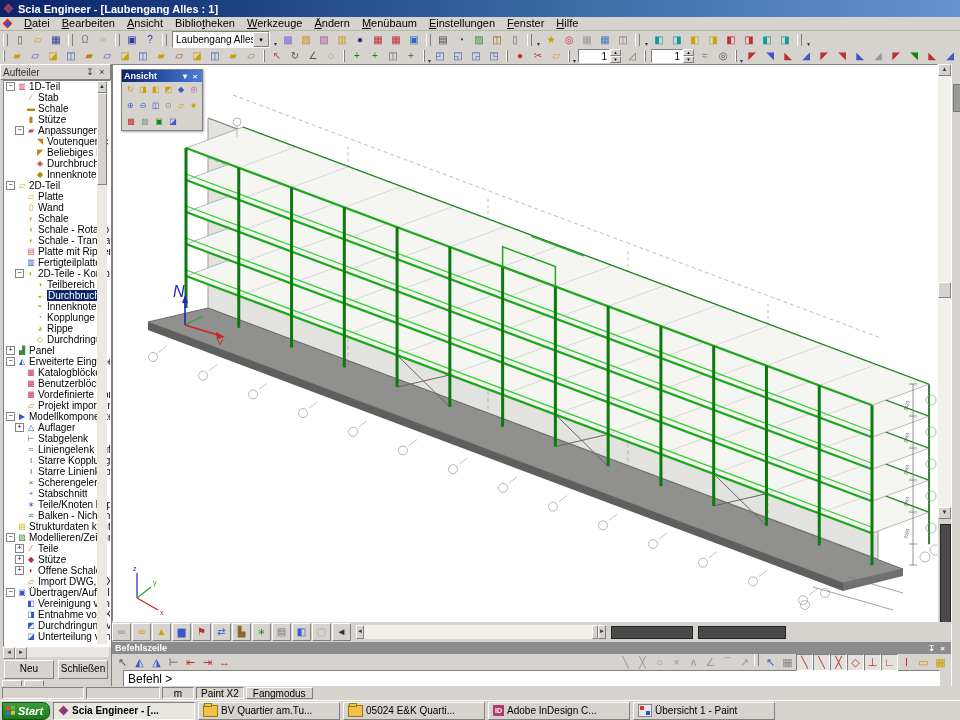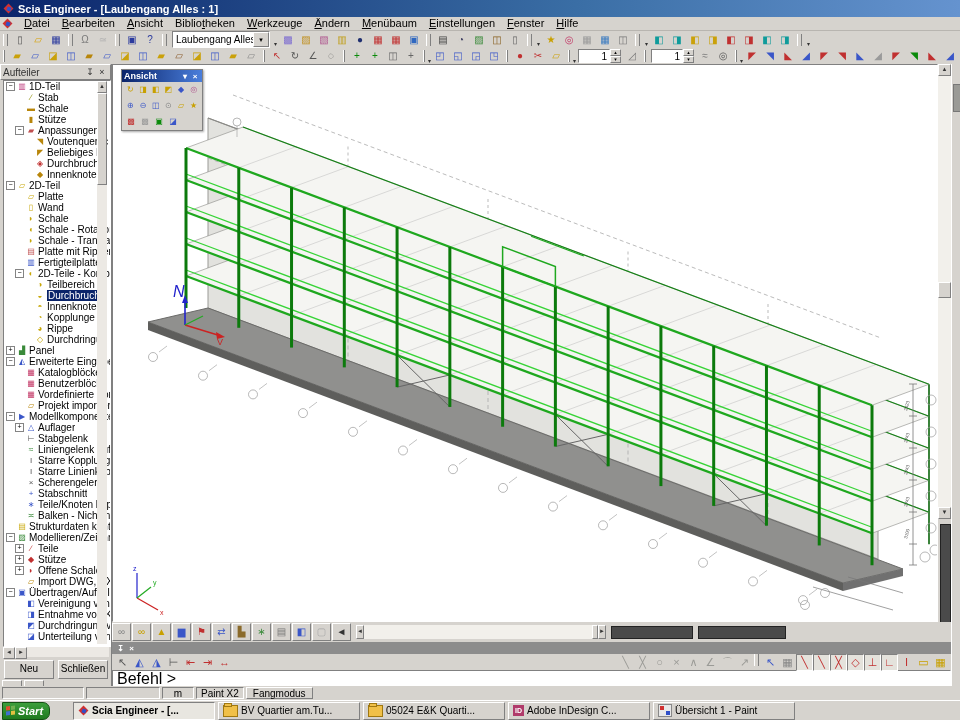--- a/index.html
+++ b/index.html
@@ -99,21 +99,21 @@
   .darkhbar{height:11px;background:#4a4a4a;border:1px solid #222;margin-left:5px;}
   
   #cmdarea{position:absolute;left:112px;top:642px;width:839px;height:44px;background:#d6d3ce;}
   #cmd-head{height:12px;background:#8c8c8c;color:#fff;font-size:9px;font-weight:bold;
     display:flex;align-items:center;padding:0 3px;}
   #cmd-head .hl{flex:1;}
   #cmd-head .hb{width:11px;text-align:center;font-size:8px;}
   #cmd-tools{height:16px;display:flex;align-items:center;padding:0 2px;}
   #cmd-tools .right{margin-left:auto;display:flex;}
   #cmd-input{height:15px;background:#fff;border:1px solid;border-color:#808080 #fff #fff #808080;
-    margin:0 0;display:flex;align-items:center;font-size:16px;padding-left:4px;text-align:right;}
+    margin:0 11px;display:flex;align-items:center;font-size:12px;padding-left:4px;text-align:right;}
   
   #statusbar{position:absolute;left:0;top:686px;width:960px;height:14px;background:#d6d3ce;
     display:flex;align-items:stretch;gap:2px;padding:1px 2px;box-sizing:border-box;font-size:10px;}
   .sseg{border:1px solid;border-color:#808080 #fff #fff #808080;padding:0 4px;line-height:11px;}
   #statusbar .grow{flex:1;border:none;}
   #fangmodus{border:1px solid;border-color:#fff #808080 #808080 #fff;line-height:11px;padding:0 6px;}
   
   #taskbar{position:absolute;left:0;top:700px;width:960px;height:20px;background:#d6d3ce;border-top:1px solid #fff;
     display:flex;align-items:center;gap:3px;padding:0 2px;box-sizing:border-box;}
   #startbtn{height:16px;display:flex;align-items:center;gap:3px;padding:0 6px 0 3px;
@@ -852,20 +852,21 @@
       <div class="thumb"></div>
       <div class="track"></div>
       <div class="sb-btn">►</div>
     </div>
     <div class="darkhbar" style="width:80px;"></div>
     <div class="darkhbar" style="width:86px;"></div>
   </div>
 
   <div id="cmdarea">
     <div id="cmd-head">
+      <span class="hl">Befehlszeile</span>
       <span class="hb">↧</span>
       <span class="hb">×</span>
     </div>
     <div id="cmd-tools">
       <span id="cmd-left" style="display:flex;">
           <span class="ticon" style="color: rgb(85, 85, 85); height: 15px; width: 15px; font-size: 11px;">↖</span>
           <span class="ticon" style="color: rgb(58, 86, 200); height: 15px; width: 15px; font-size: 11px;">◭</span>
           <span class="ticon" style="color: rgb(58, 86, 200); height: 15px; width: 15px; font-size: 11px;">◮</span>
           <span class="ticon" style="color: rgb(85, 85, 85); height: 15px; width: 15px; font-size: 11px;">⊢</span>
           <span class="ticon" style="color: rgb(192, 48, 48); height: 15px; width: 15px; font-size: 11px;">⇤</span>
@@ -911,21 +912,21 @@
   <div id="taskbar">
     <div id="startbtn">
       <span class="winlogo">
         <i style="background:#e05030;"></i>
           <i style="background:#70b050;"></i>
           <i style="background:#4070d0;"></i>
           <i style="background:#e0c040;"></i>
       </span>
       <span>Start</span>
     </div>
-    <span id="task-buttons" style="display:flex;gap:3px;margin-left:20px;">
+    <span id="task-buttons" style="display:flex;gap:3px;">
         <div class="tkbtn active">
           <span class="scia-ic"></span>
           <span>Scia Engineer - [...</span>
         </div>
         <div class="tkbtn">
           <span class="folder-ic"></span>
           <span>BV Quartier am.Tu...</span>
         </div>
         <div class="tkbtn">
           <span class="folder-ic"></span>

